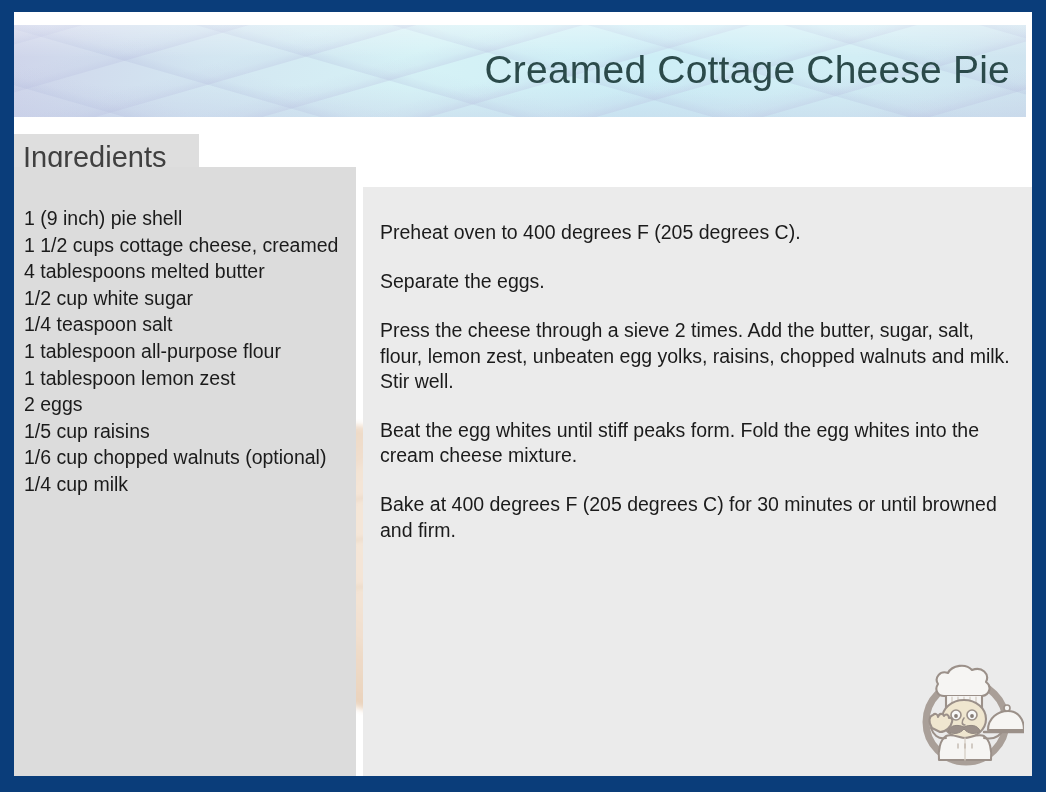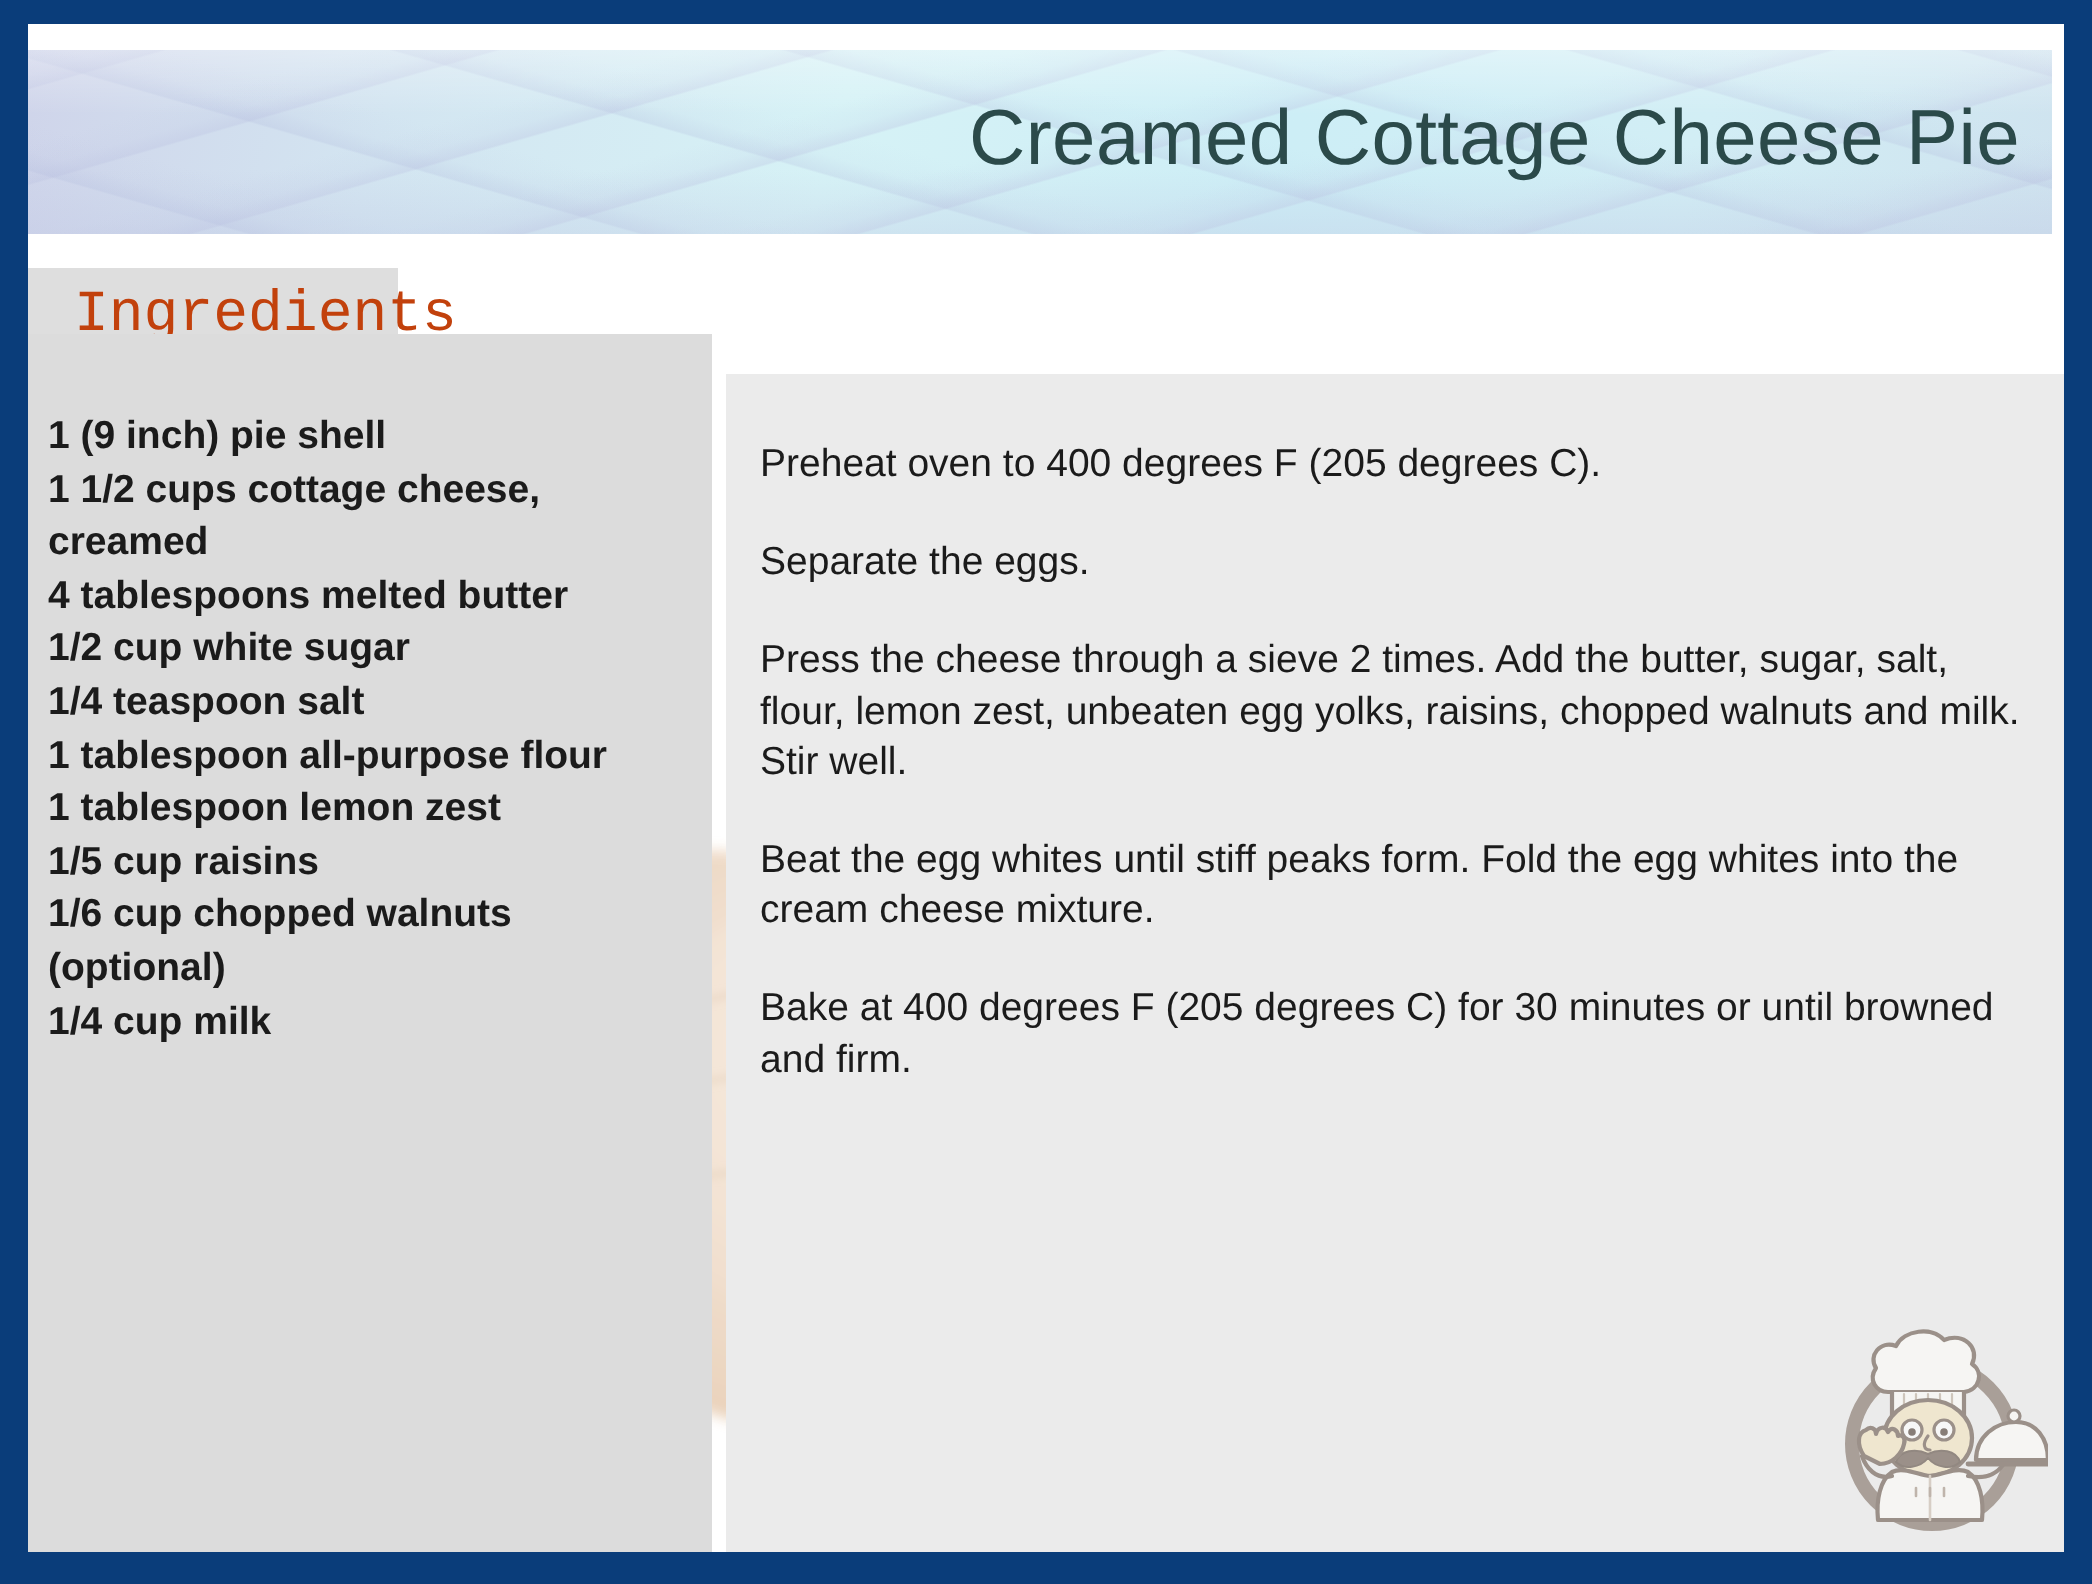--- a/index.html
+++ b/index.html
@@ -98,28 +98,27 @@
     width: 548px;
     height: 324px;
     pointer-events: none;
     opacity: 0.95;
   }
 
   
   .section-tab {
     position: absolute;
     box-sizing: border-box;
-    padding-left: 23px;
+    padding-left: 9px;
     font-size: 29px;
     font-weight: 400;
-    color: #c2410c;
+    color: #404040;
     line-height: 47px;
     height: 47px;
     white-space: nowrap;
-    font-family: Liberation Mono, monospace;
   }
 
   .section-panel {
     position: absolute;
     box-sizing: border-box;
   }
 
   #ingredients-tab {
     left: 0px;
     top: 122px;
@@ -134,21 +133,20 @@
     background: #dcdcdc;
   }
   #ingredients-list {
     position: absolute;
     left: 10px;
     top: 38px;
     width: 322px;
     font-size: 19.5px;
     line-height: 26.6px;
     color: #1b1b1b;
-    font-weight: bold;
   }
   #ingredients-list .ing-line {
     white-space: pre-wrap;
   }
 
   #directions-tab {
     left: 349px;
     top: 125px;
     width: 157px;
     background: #ebebeb;
@@ -264,20 +262,21 @@
 
     <div class="section-panel" id="ingredients-panel">
       <div id="ingredients-list">
           <div class="ing-line">1 (9 inch) pie shell</div>
           <div class="ing-line">1 1/2 cups cottage cheese, creamed</div>
           <div class="ing-line">4 tablespoons melted butter</div>
           <div class="ing-line">1/2 cup white sugar</div>
           <div class="ing-line">1/4 teaspoon salt</div>
           <div class="ing-line">1 tablespoon all-purpose flour</div>
           <div class="ing-line">1 tablespoon lemon zest</div>
+          <div class="ing-line">2 eggs</div>
           <div class="ing-line">1/5 cup raisins</div>
           <div class="ing-line">1/6 cup chopped walnuts (optional)</div>
           <div class="ing-line">1/4 cup milk</div>
         </div>
     </div>
 
 
     <div class="section-panel" id="directions-panel">
       <div id="directions-body">
           <p>Preheat oven to 400 degrees F (205 degrees C).</p>

